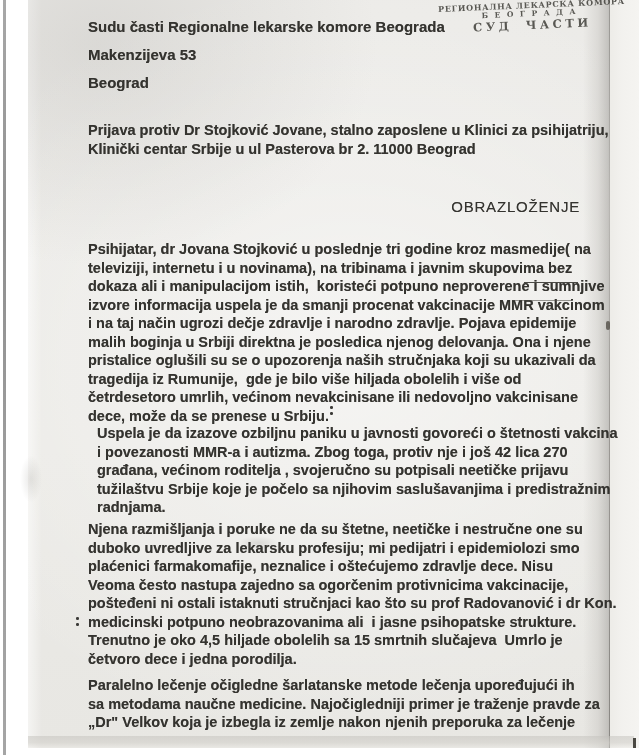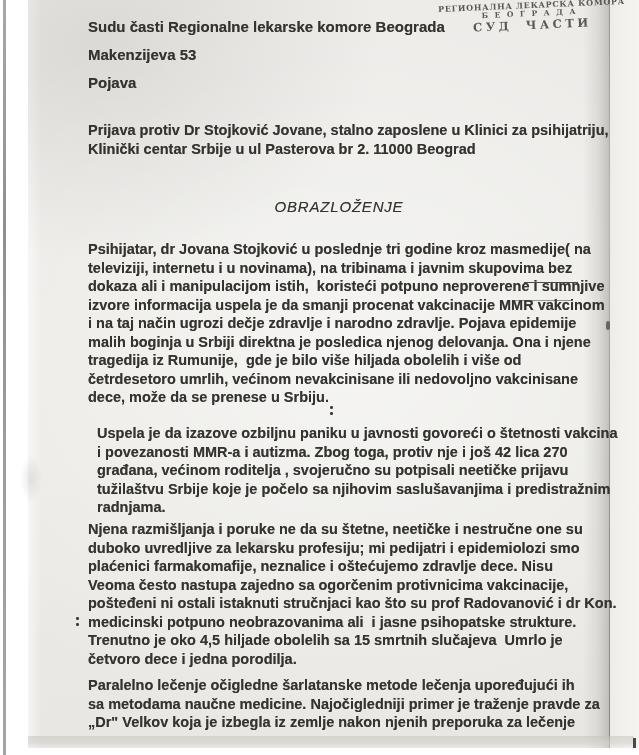--- a/index.html
+++ b/index.html
@@ -42,21 +42,21 @@
   .bottom-band{
     position:absolute;left:28px;top:736px;width:606px;height:12px;
     background:linear-gradient(180deg, rgba(193,191,186,0.5), rgba(212,210,205,0.65) 55%, rgba(236,235,231,0.35));
   }
 
   
   .txt{position:absolute;color:#34332f;text-shadow:0 0 0.6px rgba(52,51,47,0.55);z-index:2;}
   .line{white-space:pre;font-weight:bold;}
   .recipient{left:88px;top:13px;font-size:15px;line-height:28px;}
   .subject{left:88px;top:121px;font-size:14.5px;line-height:18.5px;}
-  .heading{left:88px;top:198px;width:492px;text-align:center;text-indent:10px;font-size:15px;letter-spacing:0.8px;font-style:italic;}
+  .heading{left:88px;top:198px;width:492px;text-align:right;text-indent:10px;font-size:15px;letter-spacing:0.8px;}
   .para{left:88px;font-size:14.5px;line-height:18.5px;}
   .p1{top:240px;} .p2{top:424px;margin-left:9px;} .p3{top:520px;} .p4{top:676px;}
 
   
   .stamp{
     position:absolute;left:428px;top:0;width:208px;z-index:2;
     text-align:center;transform:rotate(-2.5deg);
     color:#45443f;font-family:"DejaVu Serif", serif;font-weight:bold;opacity:.88;
   }
   .stamp-l1{font-size:8px;letter-spacing:0.7px;white-space:nowrap;}
@@ -91,37 +91,38 @@
 
   <div class="stamp">
     <div class="stamp-l1">РЕГИОНАЛНА ЛЕКАРСКА КОМОРА</div>
     <div class="stamp-l2">БЕОГРАДА</div>
     <div class="stamp-l3">СУД ЧАСТИ</div>
   </div>
 
   <div class="txt recipient">
     <div class="line">Sudu časti Regionalne lekarske komore Beograda</div>
     <div class="line">Makenzijeva 53</div>
-    <div class="line">Pojava</div>
+    <div class="line">Beograd</div>
   </div>
 
   <div class="txt subject">
     <div class="line">Prijava protiv Dr Stojković Jovane, stalno zaposlene u Klinici za psihijatriju,</div>
     <div class="line">Klinički centar Srbije u ul Pasterova br 2. 11000 Beograd</div>
   </div>
 
   <div class="txt heading">OBRAZLOŽENJE</div>
 
   <div class="txt para p1">
     <div class="line">Psihijatar, dr Jovana Stojković u poslednje tri godine kroz masmedije( na</div>
     <div class="line">televiziji, internetu i u novinama), na tribinama i javnim skupovima bez</div>
     <div class="line">dokaza ali i manipulacijom istih,  koristeći potpuno neproverene i sumnjive</div>
     <div class="line">izvore informacija uspela je da smanji procenat vakcinacije MMR vakcinom</div>
     <div class="line">i na taj način ugrozi dečje zdravlje i narodno zdravlje. Pojava epidemije</div>
     <div class="line">malih boginja u Srbiji direktna je posledica njenog delovanja. Ona i njene</div>
+    <div class="line">pristalice oglušili su se o upozorenja naših stručnjaka koji su ukazivali da</div>
     <div class="line">tragedija iz Rumunije,  gde je bilo više hiljada obolelih i više od</div>
     <div class="line">četrdesetoro umrlih, većinom nevakcinisane ili nedovoljno vakcinisane</div>
     <div class="line">dece, može da se prenese u Srbiju.</div>
   </div>
 
   <div class="txt para p2">
     <div class="line">Uspela je da izazove ozbiljnu paniku u javnosti govoreći o štetnosti vakcina</div>
     <div class="line">i povezanosti MMR-a i autizma. Zbog toga, protiv nje i još 42 lica 270</div>
     <div class="line">građana, većinom roditelja , svojeručno su potpisali neetičke prijavu</div>
     <div class="line">tužilaštvu Srbije koje je počelo sa njihovim saslušavanjima i predistražnim</div>

